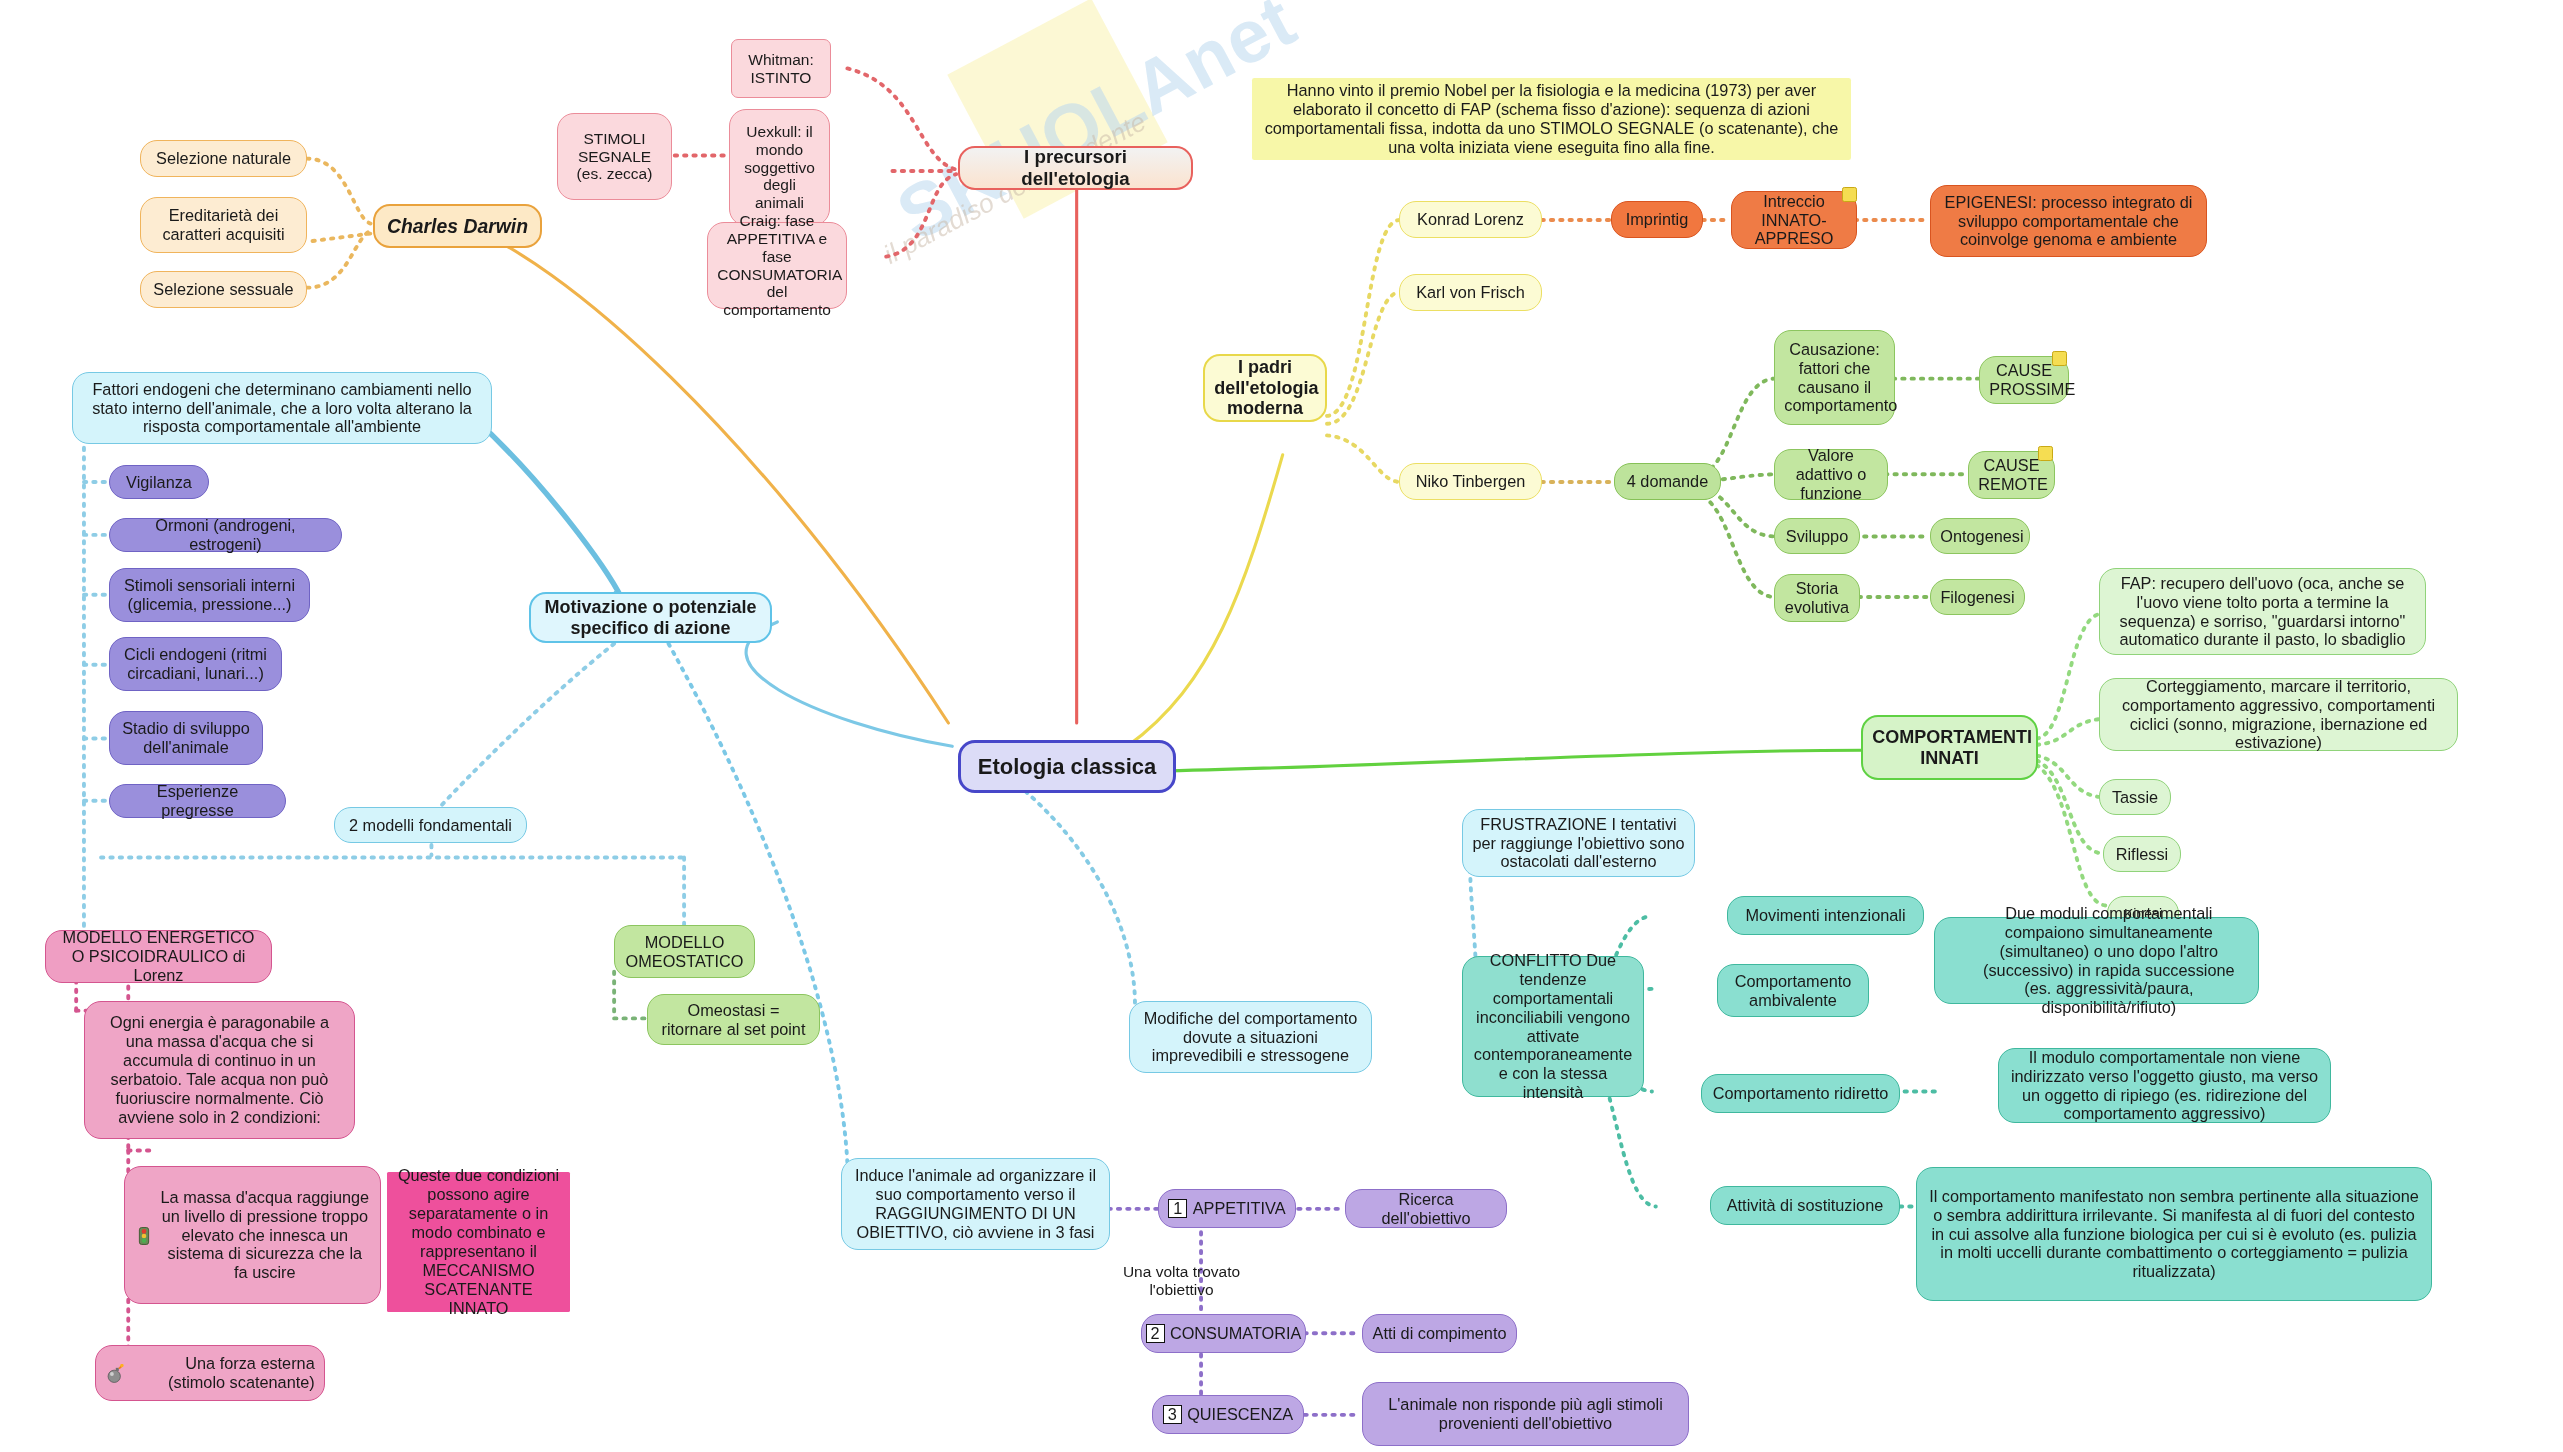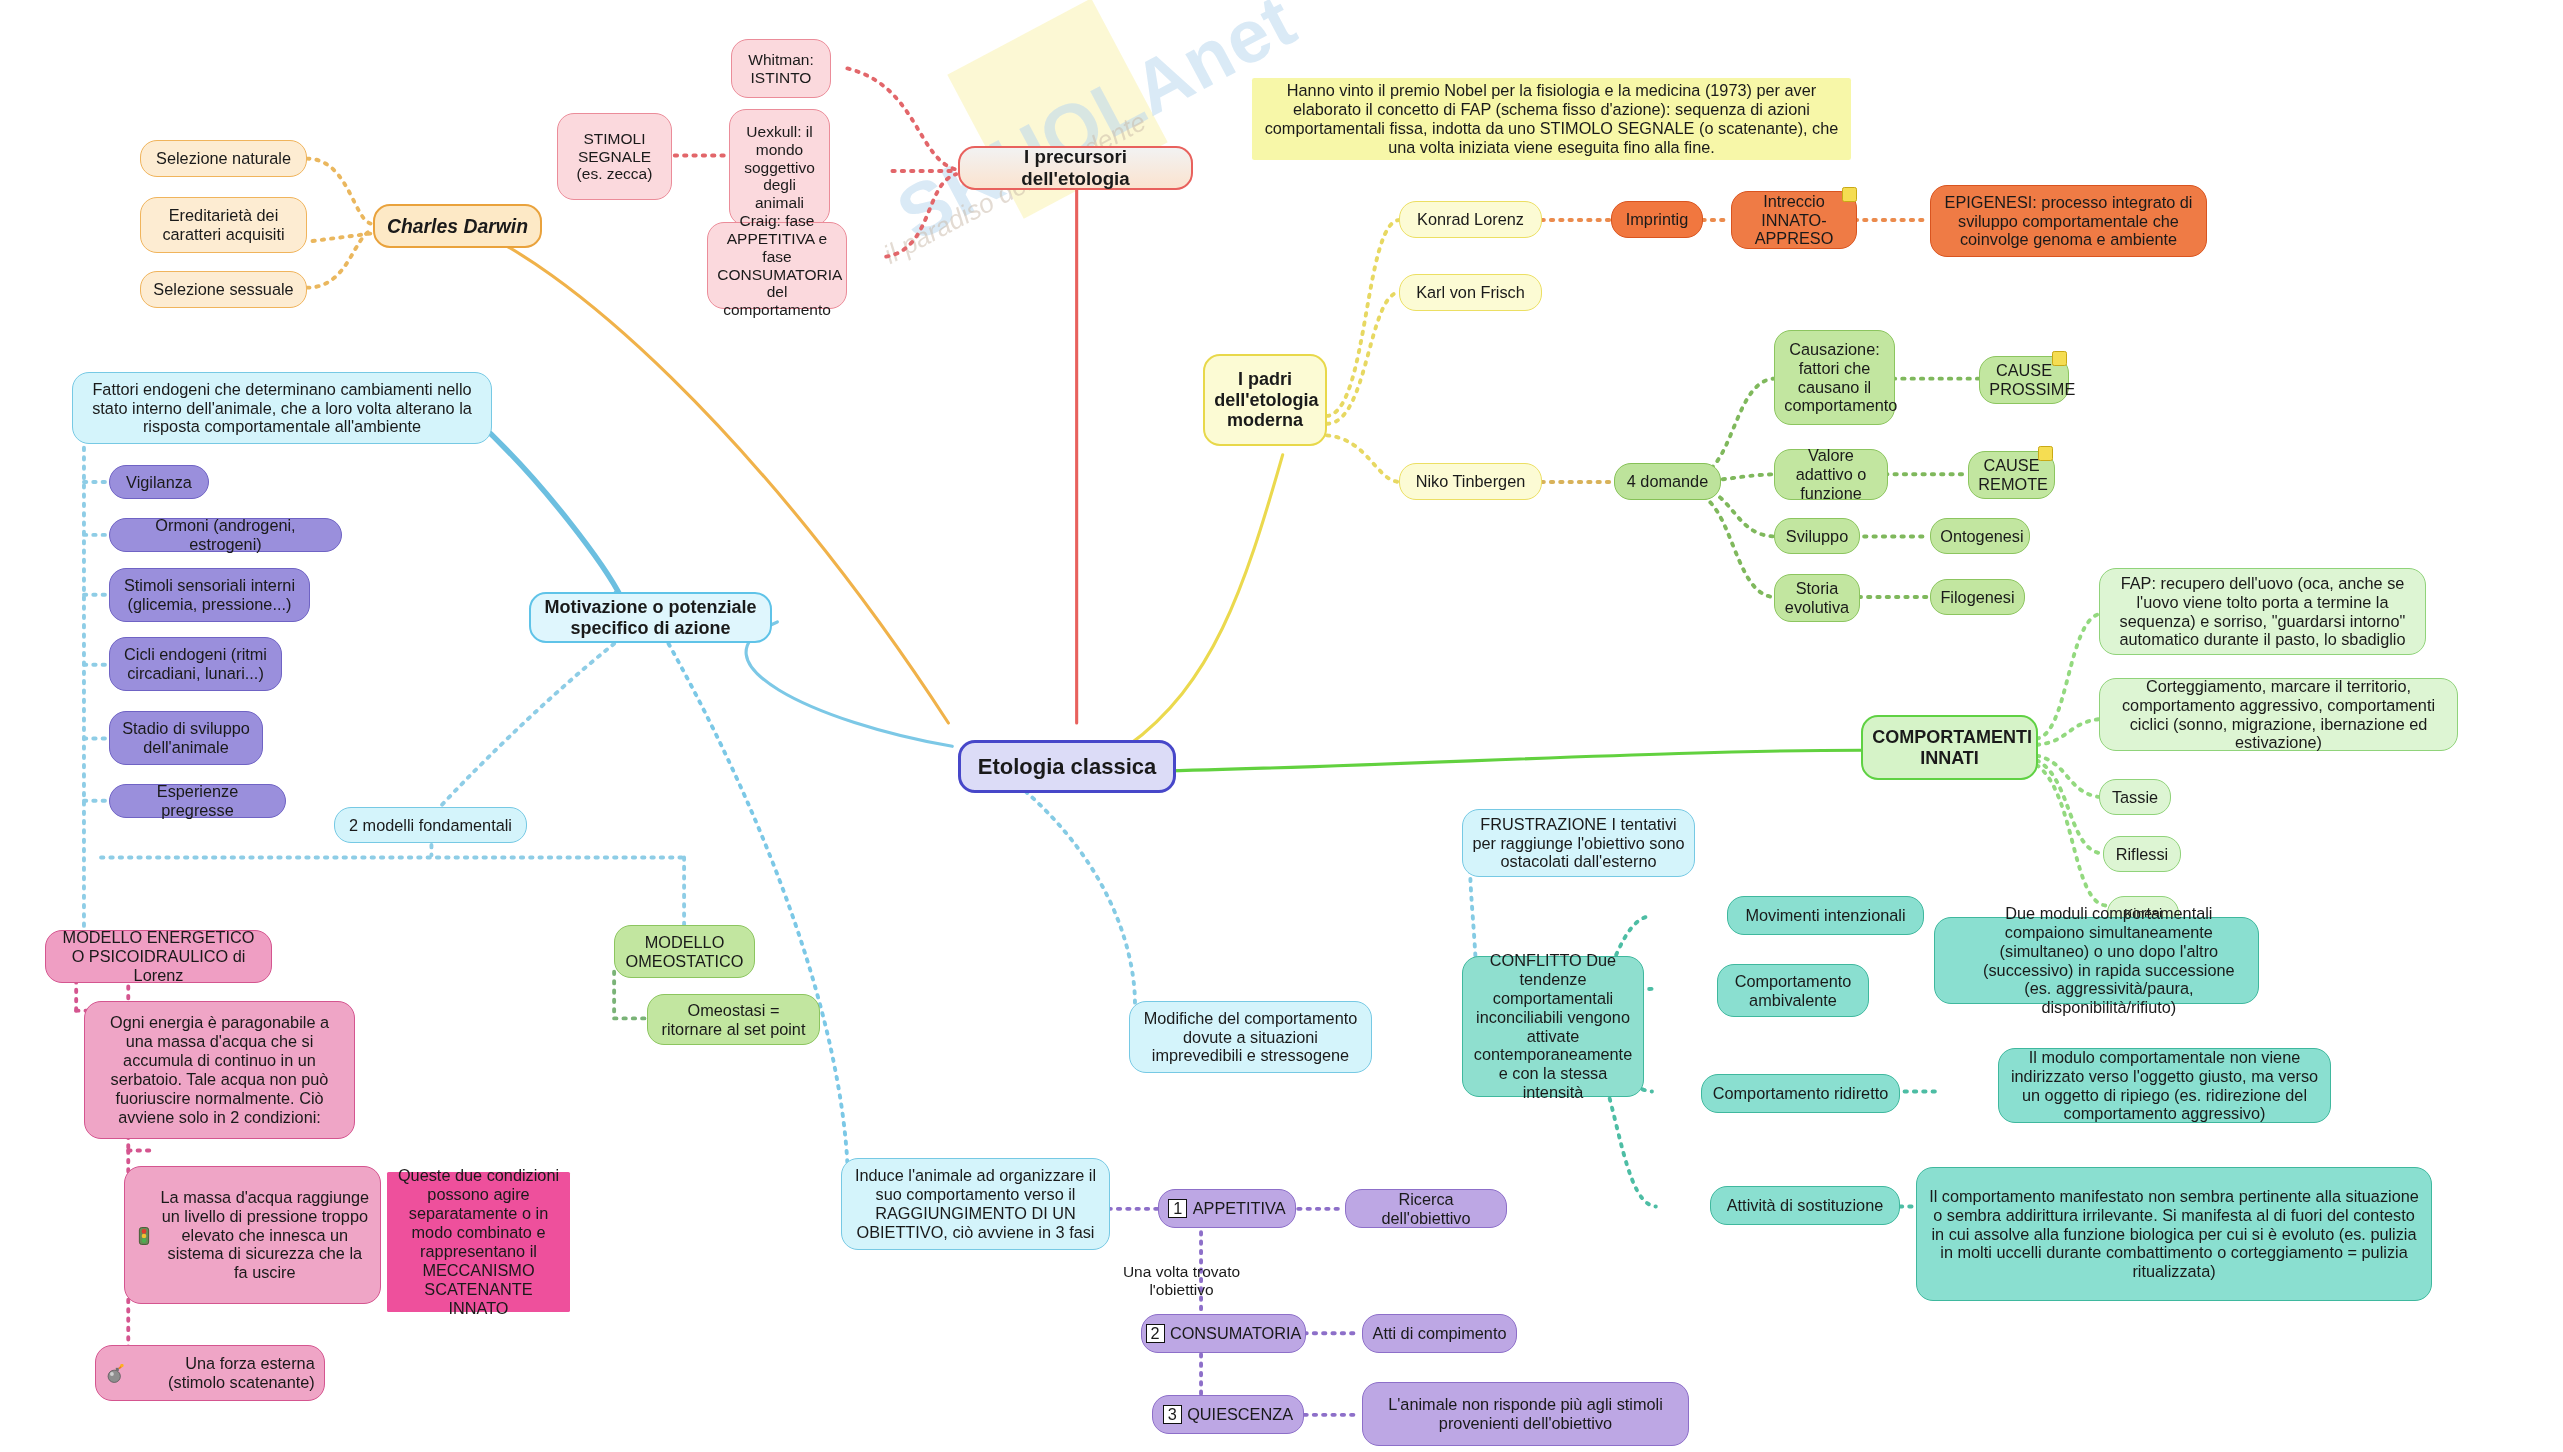--- a/index.html
+++ b/index.html
@@ -177,37 +177,37 @@
   <div class="node n-orange-lt" style="left:140px;top:271px;width:167px;height:37px;font-size:16.3px;">
     <span class="txt">Selezione sessuale</span>
   </div>
   <div class="node n-orange-main" style="left:373px;top:204px;width:169px;height:44px;font-size:19.4px;font-style:italic;">
     <span class="txt">Charles Darwin</span>
   </div>
 
   <div class="node n-pink-lt" style="left:557px;top:113px;width:115px;height:87px;font-size:15.5px;">
     <span class="txt">STIMOLI SEGNALE (es. zecca)</span>
   </div>
-  <div class="node n-pink-lt" style="left:731px;top:39px;width:100px;height:59px;font-size:15.5px;">
+  <div class="node n-pink-lt" style="left:731px;top:39px;width:100px;height:59px;font-size:15.5px;border-radius:7px;">
     <span class="txt">Whitman: ISTINTO</span>
   </div>
   <div class="node n-pink-lt" style="left:729px;top:109px;width:101px;height:117px;font-size:15.5px;">
     <span class="txt">Uexkull: il mondo soggettivo degli animali</span>
   </div>
   <div class="node n-pink-lt" style="left:707px;top:222px;width:140px;height:87px;font-size:15.5px;">
     <span class="txt">Craig: fase APPETITIVA e fase CONSUMATORIA del comportamento</span>
   </div>
   <div class="node n-red-main" style="left:958px;top:146px;width:235px;height:44px;font-size:18.7px;">
     <span class="txt">I precursori dell'etologia</span>
   </div>
 
   <div class="node n-yellow-note" style="left:1252px;top:78px;width:599px;height:82px;font-size:16.3px;border-radius:2.3px;">
     <span class="txt">Hanno vinto il premio Nobel per la fisiologia e la medicina (1973) per aver elaborato il concetto di FAP (schema fisso d'azione): sequenza di azioni comportamentali fissa, indotta da uno STIMOLO SEGNALE (o scatenante), che una volta iniziata viene eseguita fino alla fine.</span>
   </div>
-  <div class="node n-yellow-main" style="left:1203px;top:354px;width:124px;height:92px;font-size:18px;">
+  <div class="node n-yellow-main" style="left:1203px;top:354px;width:124px;height:68px;font-size:18px;">
     <span class="txt">I padri dell'etologia moderna</span>
   </div>
 
   <div class="node n-yellow-lt" style="left:1399px;top:201px;width:143px;height:37px;font-size:16.3px;">
     <span class="txt">Konrad Lorenz</span>
   </div>
   <div class="node n-yellow-lt" style="left:1399px;top:274px;width:143px;height:37px;font-size:16.3px;">
     <span class="txt">Karl von Frisch</span>
   </div>
   <div class="node n-yellow-lt" style="left:1399px;top:463px;width:143px;height:37px;font-size:16.3px;">

